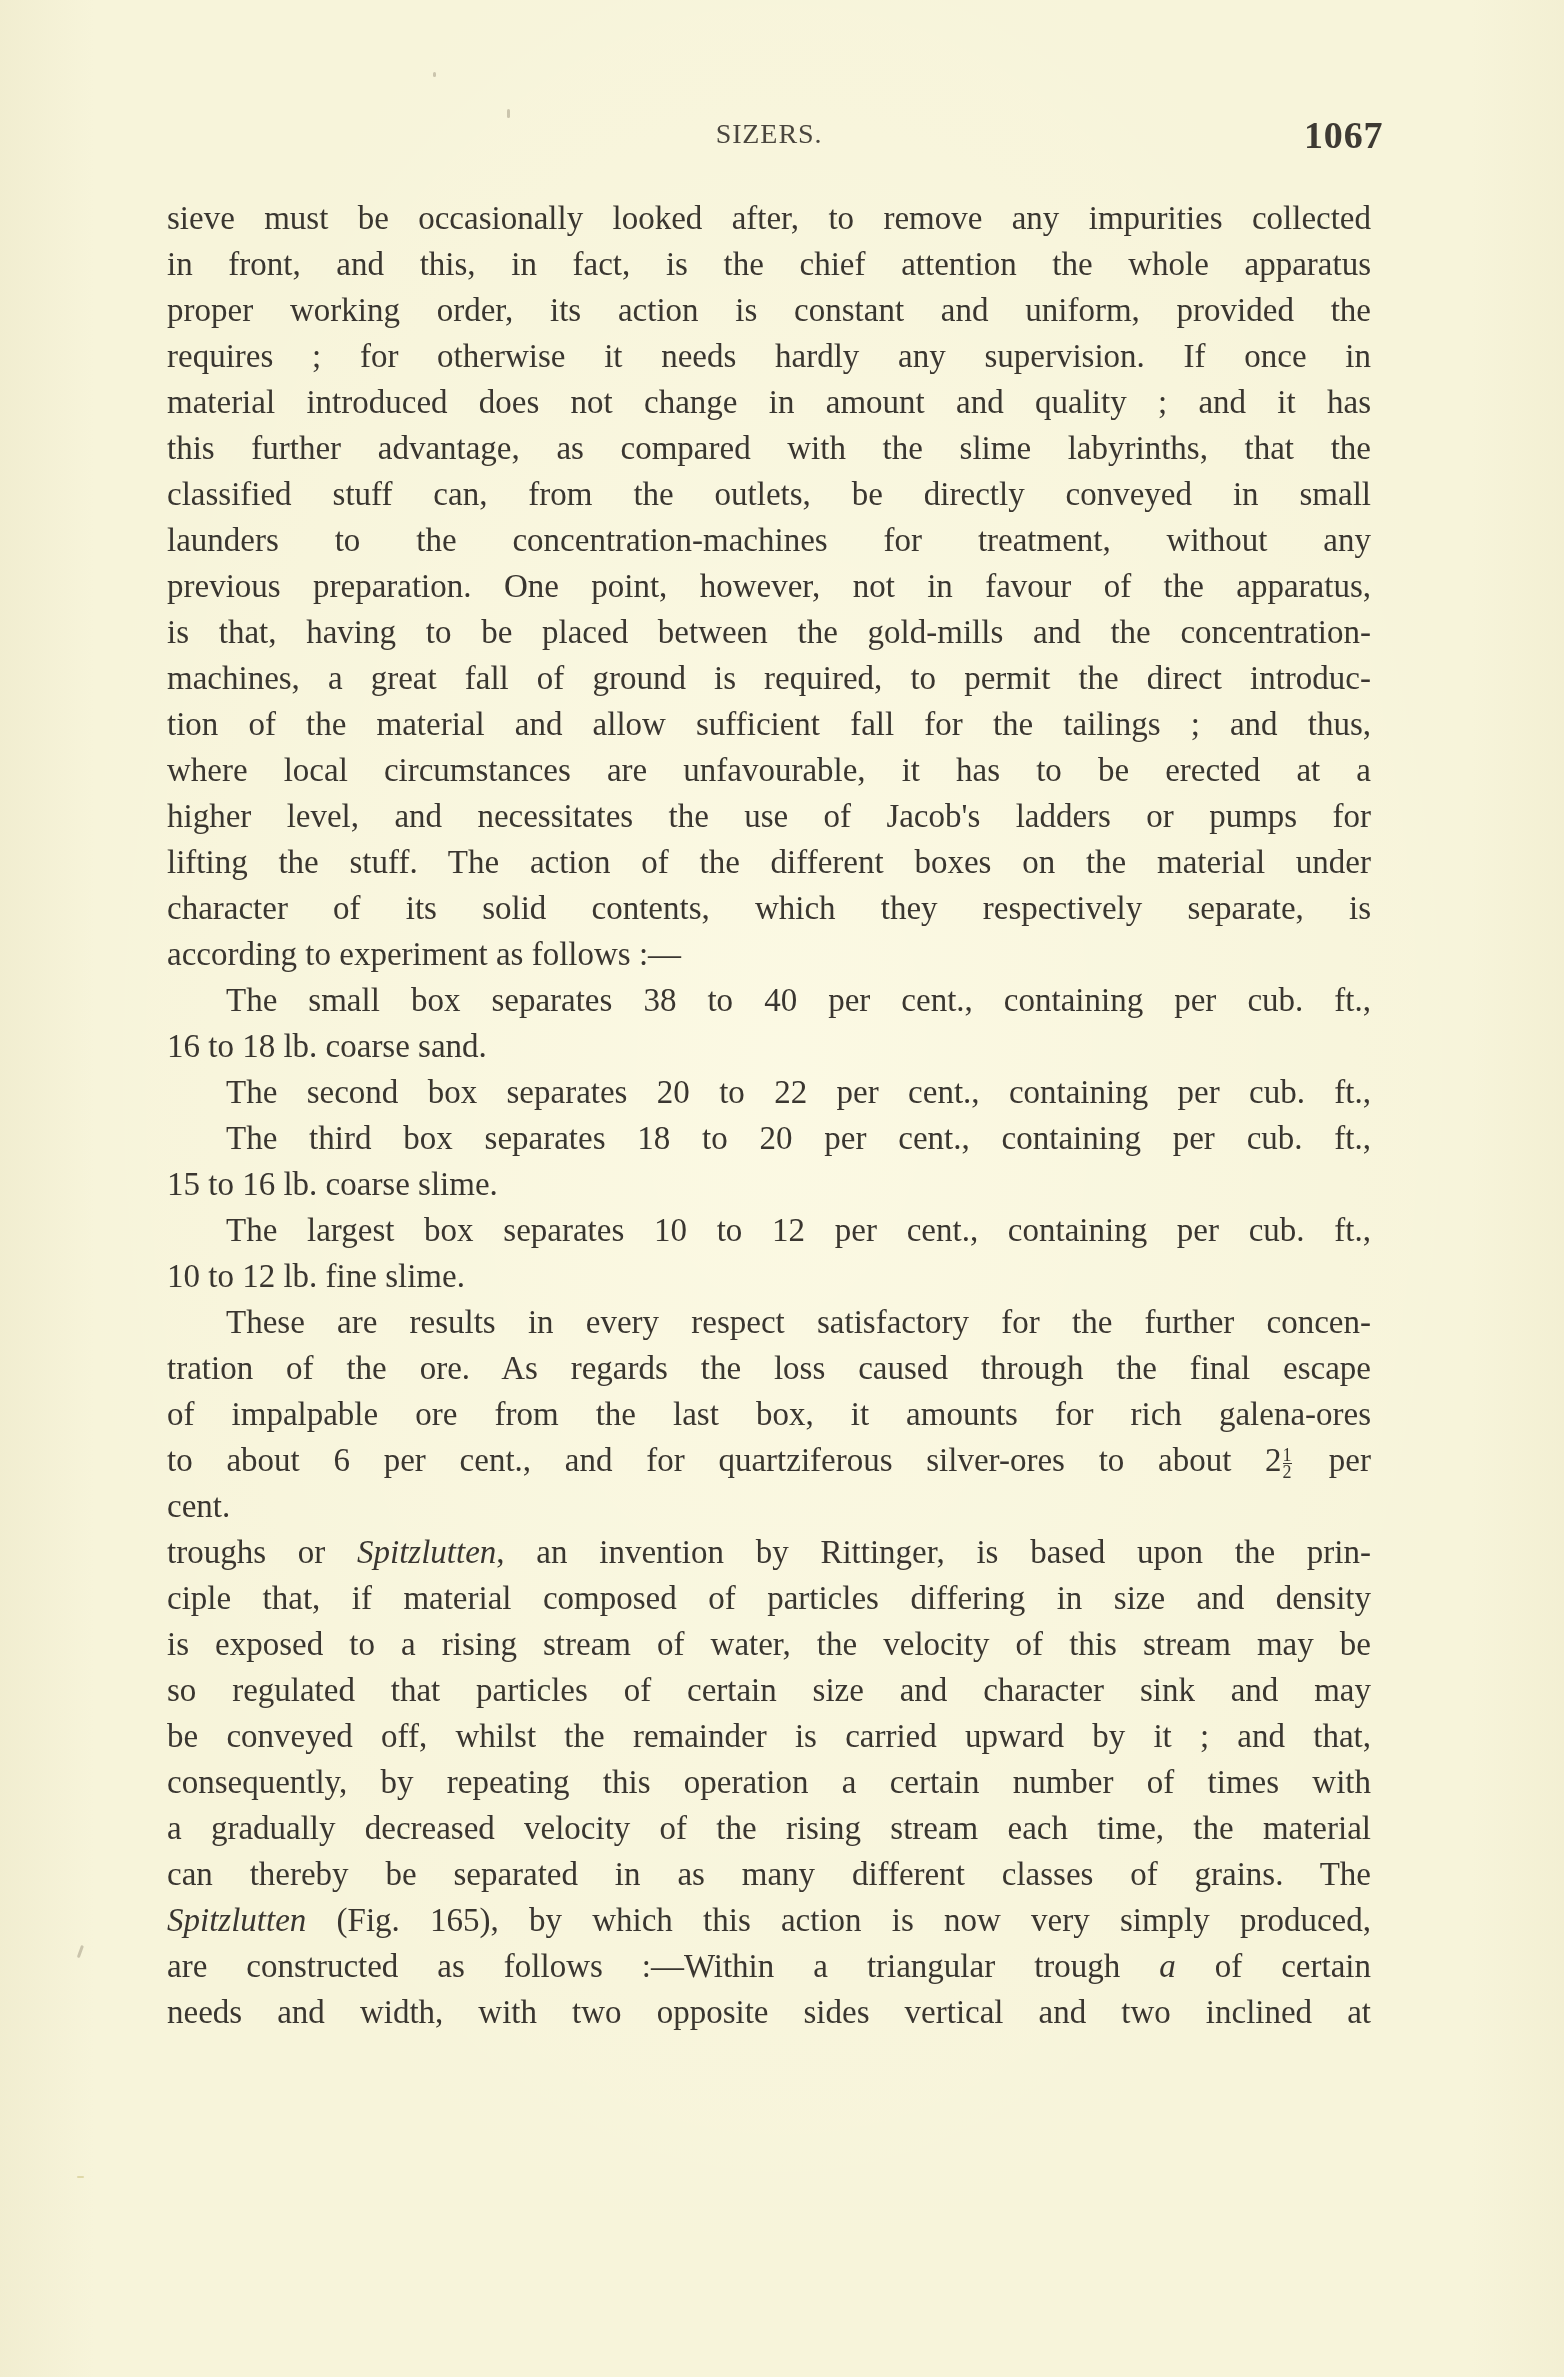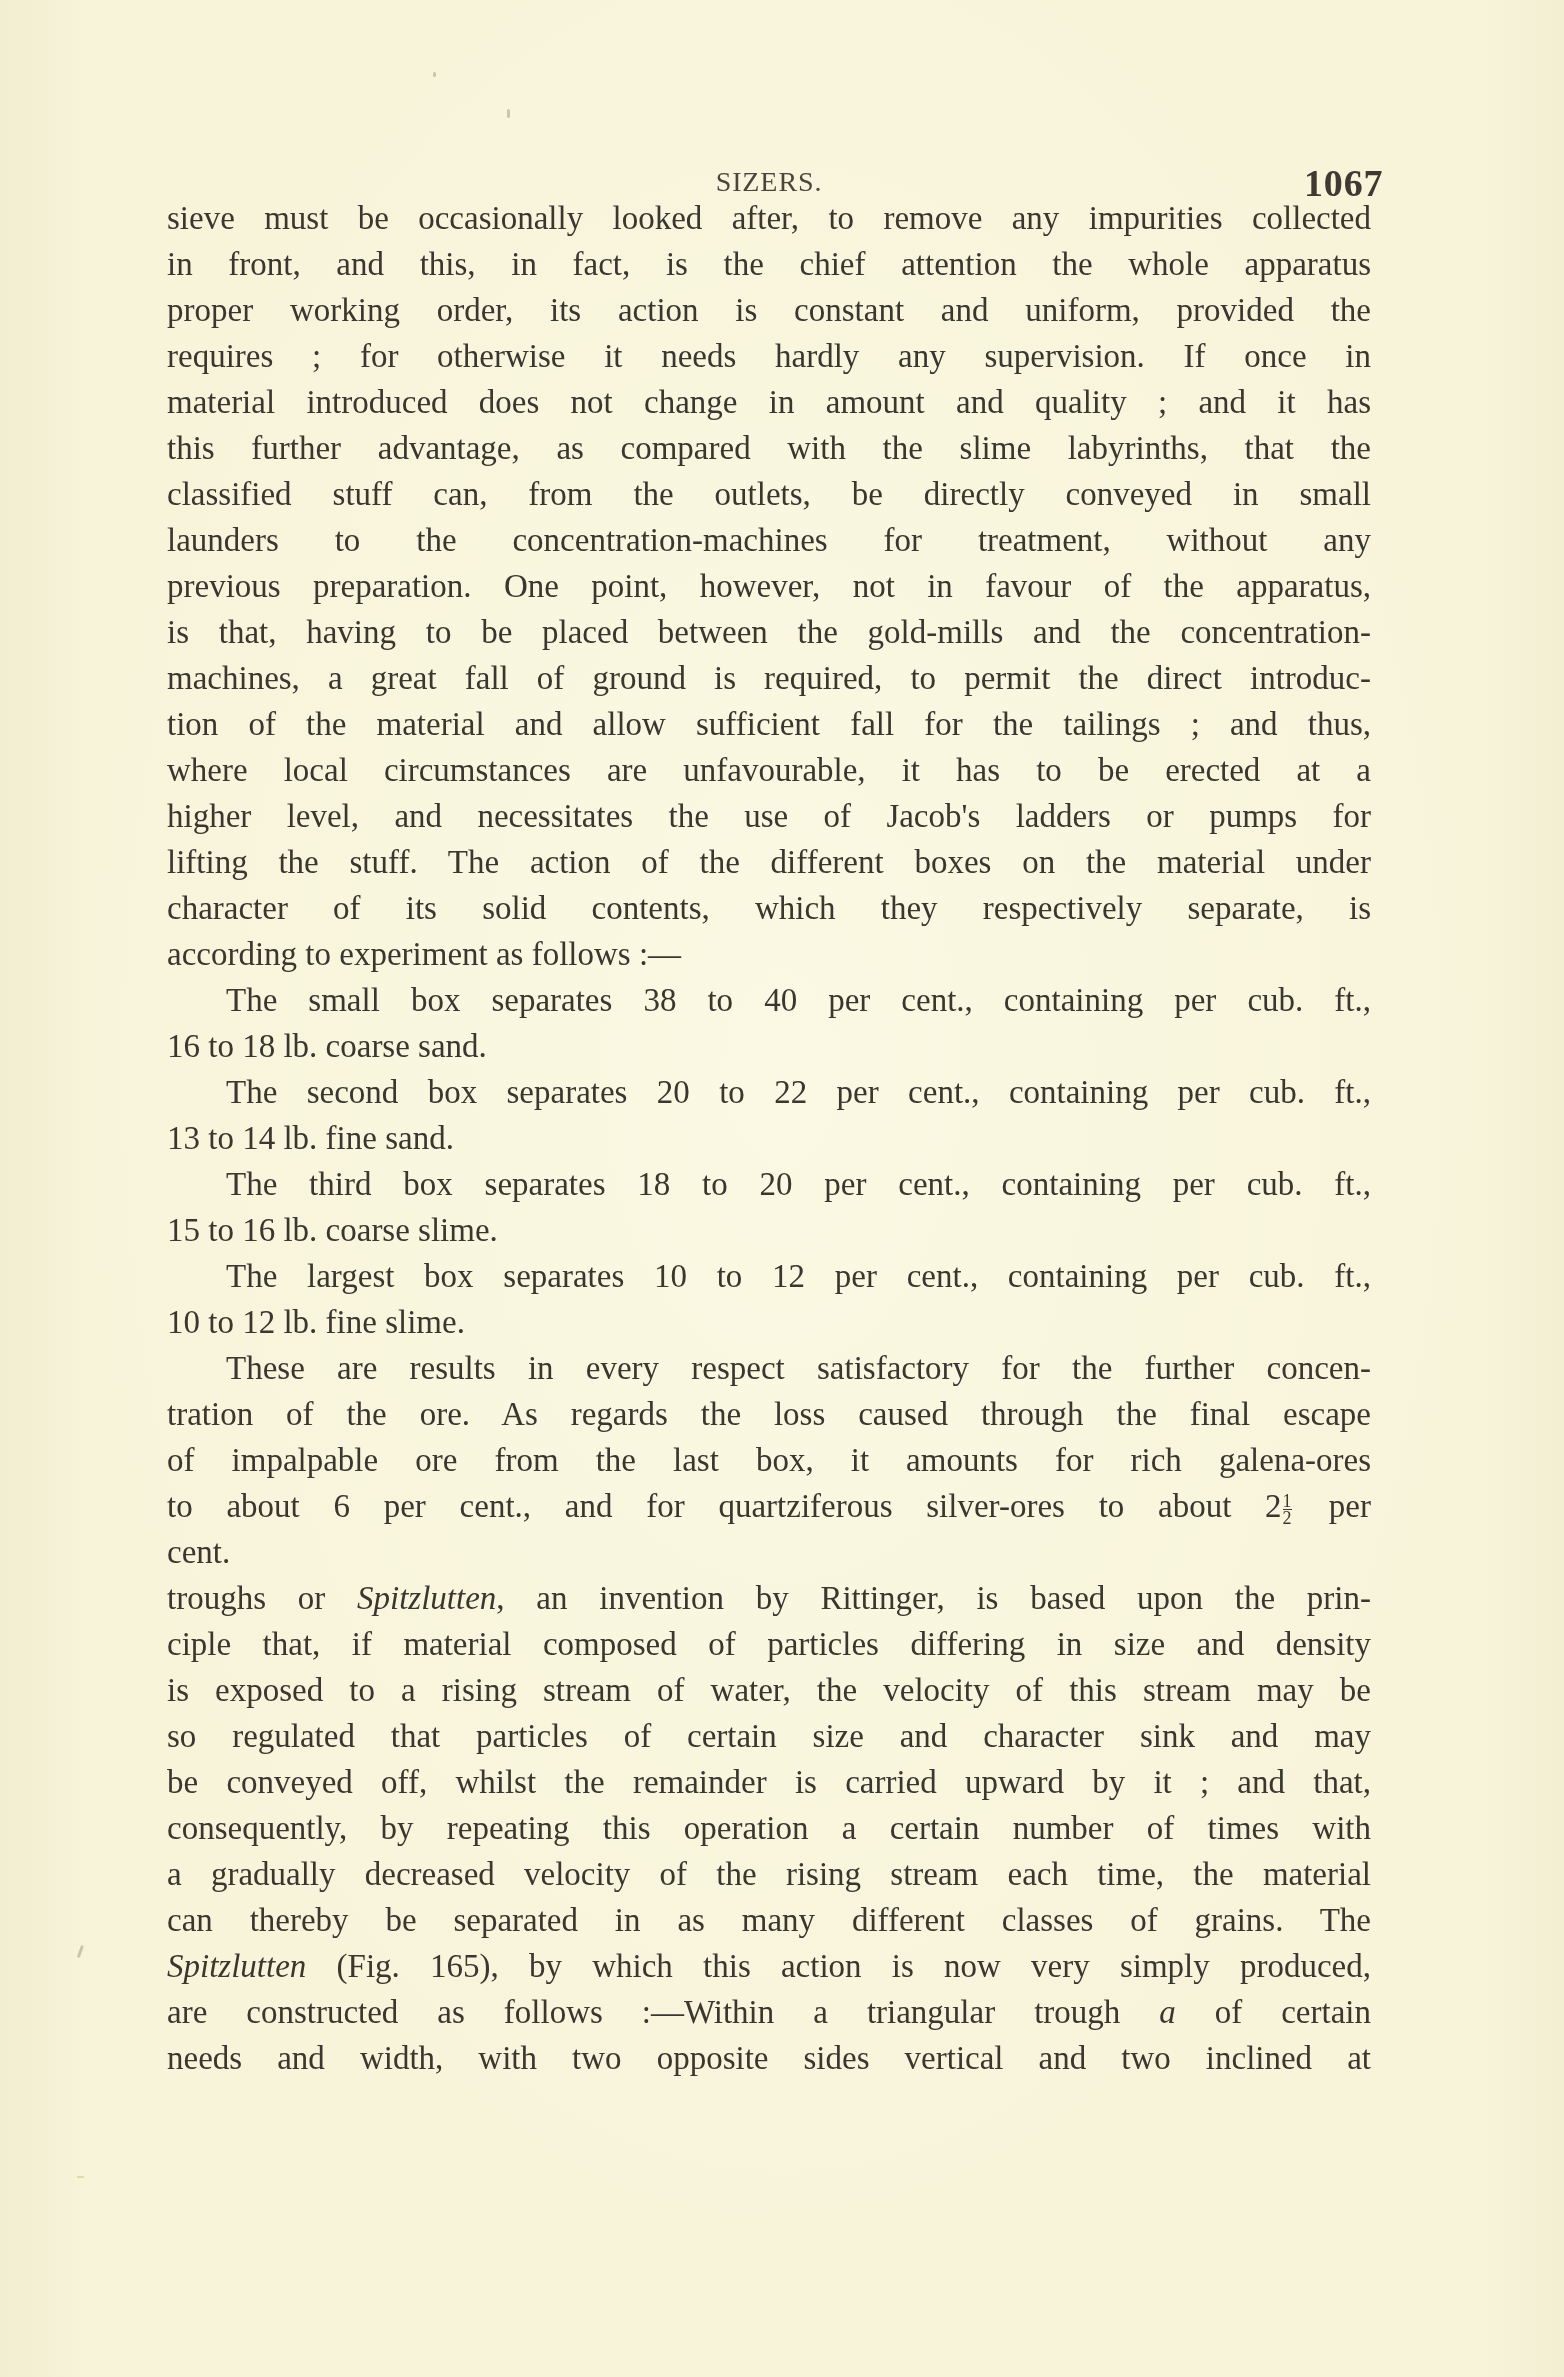--- a/index.html
+++ b/index.html
@@ -23,21 +23,20 @@
       background:
         radial-gradient(ellipse at 50% 45%, rgba(255,253,235,0.55) 0%, rgba(247,244,218,0) 65%),
         linear-gradient(90deg, rgba(230,225,190,0.35) 0%, rgba(247,244,218,0) 6%, rgba(247,244,218,0) 94%, rgba(230,225,190,0.25) 100%);
     }
     .running-head {
       position: absolute;
       top: 113px;
       left: 167px;
       width: 1204px;
       height: 45px;
-      margin-top: 48px;
     }
     .running-title {
       position: absolute;
       left: 0;
       width: 100%;
       text-align: center;
       top: 5.4px;
       font-size: 28px;
       letter-spacing: 0.9px;
       color: #4a463e;
@@ -126,21 +125,20 @@
     <span class="line">tion of the material and allow sufficient fall for the tailings ; and thus,</span>
     <span class="line">where local circumstances are unfavourable, it has to be erected at a</span>
     <span class="line">higher level, and necessitates the use of Jacob's ladders or pumps for</span>
     <span class="line">lifting the stuff.  The action of the different boxes on the material under</span>
     <span class="line">character of its solid contents, which they respectively separate, is</span>
     <span class="line last">according to experiment as follows :—</span>
 
     <span class="line indent">The small box separates 38 to 40 per cent., containing per cub. ft.,</span>
     <span class="line last">16 to 18 lb. coarse sand.</span>
     <span class="line indent">The second box separates 20 to 22 per cent., containing per cub. ft.,</span>
-    <span class="line last">13 to 14 lb. fine sand.</span>
     <span class="line indent">The third box separates 18 to 20 per cent., containing per cub. ft.,</span>
     <span class="line last">15 to 16 lb. coarse slime.</span>
     <span class="line indent">The largest box separates 10 to 12 per cent., containing per cub. ft.,</span>
     <span class="line last">10 to 12 lb. fine slime.</span>
 
     <span class="line indent">These are results in every respect satisfactory for the further concen-</span>
     <span class="line">tration of the ore.  As regards the loss caused through the final escape</span>
     <span class="line">of impalpable ore from the last box, it amounts for rich galena-ores</span>
     <span class="line"><span>to about 6 per cent., and for quartziferous silver-ores to about 2</span><span class="frac"><span class="num">1</span><span class="den">2</span></span><span> per</span></span>
     <span class="line last">cent.</span>

